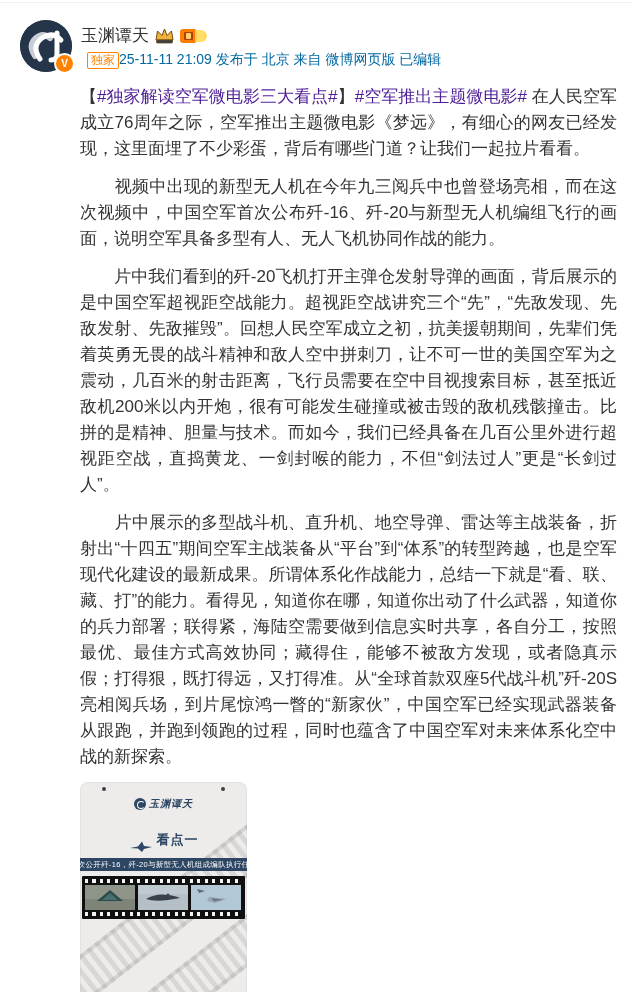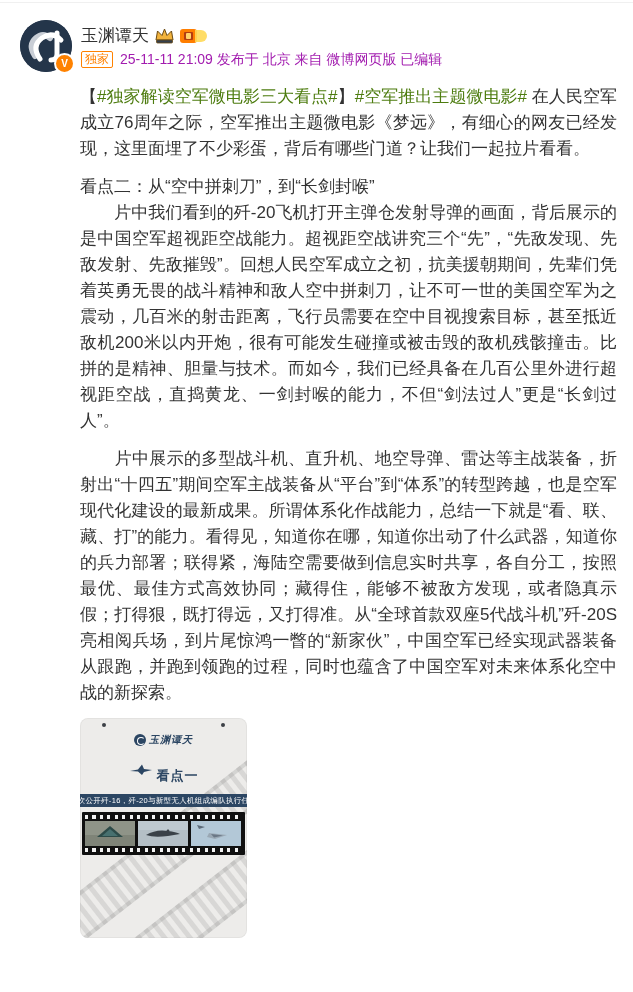--- a/index.html
+++ b/index.html
@@ -20,49 +20,49 @@
   .name-row{position:absolute;top:24px;left:81px;display:flex;align-items:center;gap:5px;}
   .username{font-size:17px;color:#333;font-weight:500;cursor:pointer;}
   .crown{width:21px;height:17px;display:inline-block;}
   .lvl-badge{position:relative;width:17px;height:14px;background:#ff7e00;border-radius:3px;display:inline-block;}
   .lvl-badge i{position:absolute;left:4px;top:3px;width:9px;height:8px;background:#b33c10;border-radius:1px;}
   .lvl-badge b{position:absolute;left:6px;top:4px;width:5px;height:6px;background:#ffd36b;border-radius:1px;}
   .lvl-badge::after{
     content:"";position:absolute;left:15px;top:1px;width:12px;height:12px;
     background:#ffd957;border-radius:0 10px 10px 0;opacity:.9;
   }
-  .meta-row{position:absolute;top:51px;left:81px;display:flex;align-items:flex-start;gap:7px;}
+  .meta-row{position:absolute;top:51px;left:87px;display:flex;align-items:center;}
   .exclusive{
     color:#ff8200;border:1px solid #ff8200;border-radius:2px;font-size:12px;
     line-height:15px;padding:0 3px;white-space:nowrap;
   }
-  .meta-text{color:#a21caf;font-size:14px;white-space:nowrap;}
+  .meta-text{color:#0369a1;font-size:14px;white-space:nowrap;}
   
   .post-body{position:absolute;top:84px;left:80px;width:537px;font-size:17px;line-height:26px;text-align:justify;}
   .post-body p{margin:0;}
   .block + .block{margin-top:12px;}
-  .hashtag{color:#4d7c0f;cursor:pointer;}
+  .hashtag{color:#4c1d95;cursor:pointer;}
   
   .poster{
     position:relative;width:167px;height:220px;margin-top:12px;border-radius:8px;
     background:#edecea;overflow:hidden;cursor:pointer;
     box-shadow:0 0 0 1px rgba(0,0,0,0.04) inset;
   }
   .wm{position:absolute;background:repeating-linear-gradient(90deg,rgba(140,140,140,.22) 0 5px,transparent 5px 10px);
       border-top:4px solid rgba(140,140,140,.25);border-bottom:4px solid rgba(140,140,140,.25);}
   .wm1{width:260px;height:34px;left:-40px;top:108px;transform:rotate(-38deg);}
   .wm2{width:260px;height:34px;left:-30px;top:190px;transform:rotate(-38deg);}
   .pin{position:absolute;top:5px;width:4px;height:4px;border-radius:50%;background:#3c4046;}
   .pin.l{left:22px;} .pin.r{right:22px;}
   .poster-inner{position:relative;display:flex;flex-direction:column;align-items:center;}
   .brand-row{margin-top:9px;display:flex;align-items:center;gap:3px;color:#2c4663;}
   .brand-icon{width:12px;height:12px;border-radius:50%;background:#2c4663;position:relative;}
   .brand-icon::after{content:"";position:absolute;left:3px;top:3px;width:6px;height:6px;border:1.5px solid #fff;border-radius:50%;border-right-color:transparent;}
   .brand-name{font-family:"DejaVu Serif","Liberation Serif",serif;font-style:italic;font-weight:bold;font-size:10px;letter-spacing:1px;}
-  .hl-row{display:flex;align-items:flex-start;gap:4px;color:#2c4663;}
+  .hl-row{display:flex;align-items:flex-end;gap:4px;color:#2c4663;}
   .hl-row.first{margin-top:10px;}
   .hl-label{font-size:13px;font-weight:bold;letter-spacing:1px;}
   .jet{width:24px;height:13px;}
   .caption-badge{
     margin-top:5px;background:#2c4663;color:#fff;border-radius:2px;
     font-size:7.5px;line-height:9px;padding:2px 4px;white-space:nowrap;letter-spacing:.3px;
   }
   .strip{margin-top:5px;width:157px;background:#101010;padding:3px;border-radius:1px;}
   .holes{height:4px;background:repeating-linear-gradient(90deg,#f2f2f2 0 3px,#101010 3px 7.5px);}
   .frames{display:flex;gap:3px;margin:2px 0;}
@@ -98,24 +98,24 @@
 
 <div class="meta-row">
   <span class="exclusive">独家</span>
   <span class="meta-text">25-11-11 21:09 发布于 北京 来自 微博网页版 已编辑</span>
 </div>
 
 <div class="post-body">
   <p class="block"><span>【</span><span class="hashtag">#独家解读空军微电影三大看点#</span><span>】</span><span class="hashtag">#空军推出主题微电影#</span><span> 在人民空军成立76周年之际，空军推出主题微电影《梦远》，有细心的网友已经发现，这里面埋了不少彩蛋，背后有哪些门道？让我们一起拉片看看。</span></p>
 
   <div class="block">
+    <p>　　视频中出现的新型无人机在今年九三阅兵中也曾登场亮相，而在这次视频中，中国空军首次公布歼-16、歼-20与新型无人机编组飞行的画面，说明空军具备多型有人、无人飞机协同作战的能力。</p>
   </div>
 
   <div class="block">
-    <p>看点二：从“空中拼刺刀”，到“长剑封喉”</p>
     <p>　　片中我们看到的歼-20飞机打开主弹仓发射导弹的画面，背后展示的是中国空军超视距空战能力。超视距空战讲究三个“先”，“先敌发现、先敌发射、先敌摧毁”。回想人民空军成立之初，抗美援朝期间，先辈们凭着英勇无畏的战斗精神和敌人空中拼刺刀，让不可一世的美国空军为之震动，几百米的射击距离，飞行员需要在空中目视搜索目标，甚至抵近敌机200米以内开炮，很有可能发生碰撞或被击毁的敌机残骸撞击。比拼的是精神、胆量与技术。而如今，我们已经具备在几百公里外进行超视距空战，直捣黄龙、一剑封喉的能力，不但“剑法过人”更是“长剑过人”。</p>
   </div>
 
   <div class="block">
     <p>　　片中展示的多型战斗机、直升机、地空导弹、雷达等主战装备，折射出“十四五”期间空军主战装备从“平台”到“体系”的转型跨越，也是空军现代化建设的最新成果。所谓体系化作战能力，总结一下就是“看、联、藏、打”的能力。看得见，知道你在哪，知道你出动了什么武器，知道你的兵力部署；联得紧，海陆空需要做到信息实时共享，各自分工，按照最优、最佳方式高效协同；藏得住，能够不被敌方发现，或者隐真示假；打得狠，既打得远，又打得准。从“全球首款双座5代战斗机”歼-20S亮相阅兵场，到片尾惊鸿一瞥的“新家伙”，中国空军已经实现武器装备从跟跑，并跑到领跑的过程，同时也蕴含了中国空军对未来体系化空中战的新探索。</p>
   </div>
 
   <div class="poster">
     <div class="wm wm1"></div>
     <div class="wm wm2"></div>

